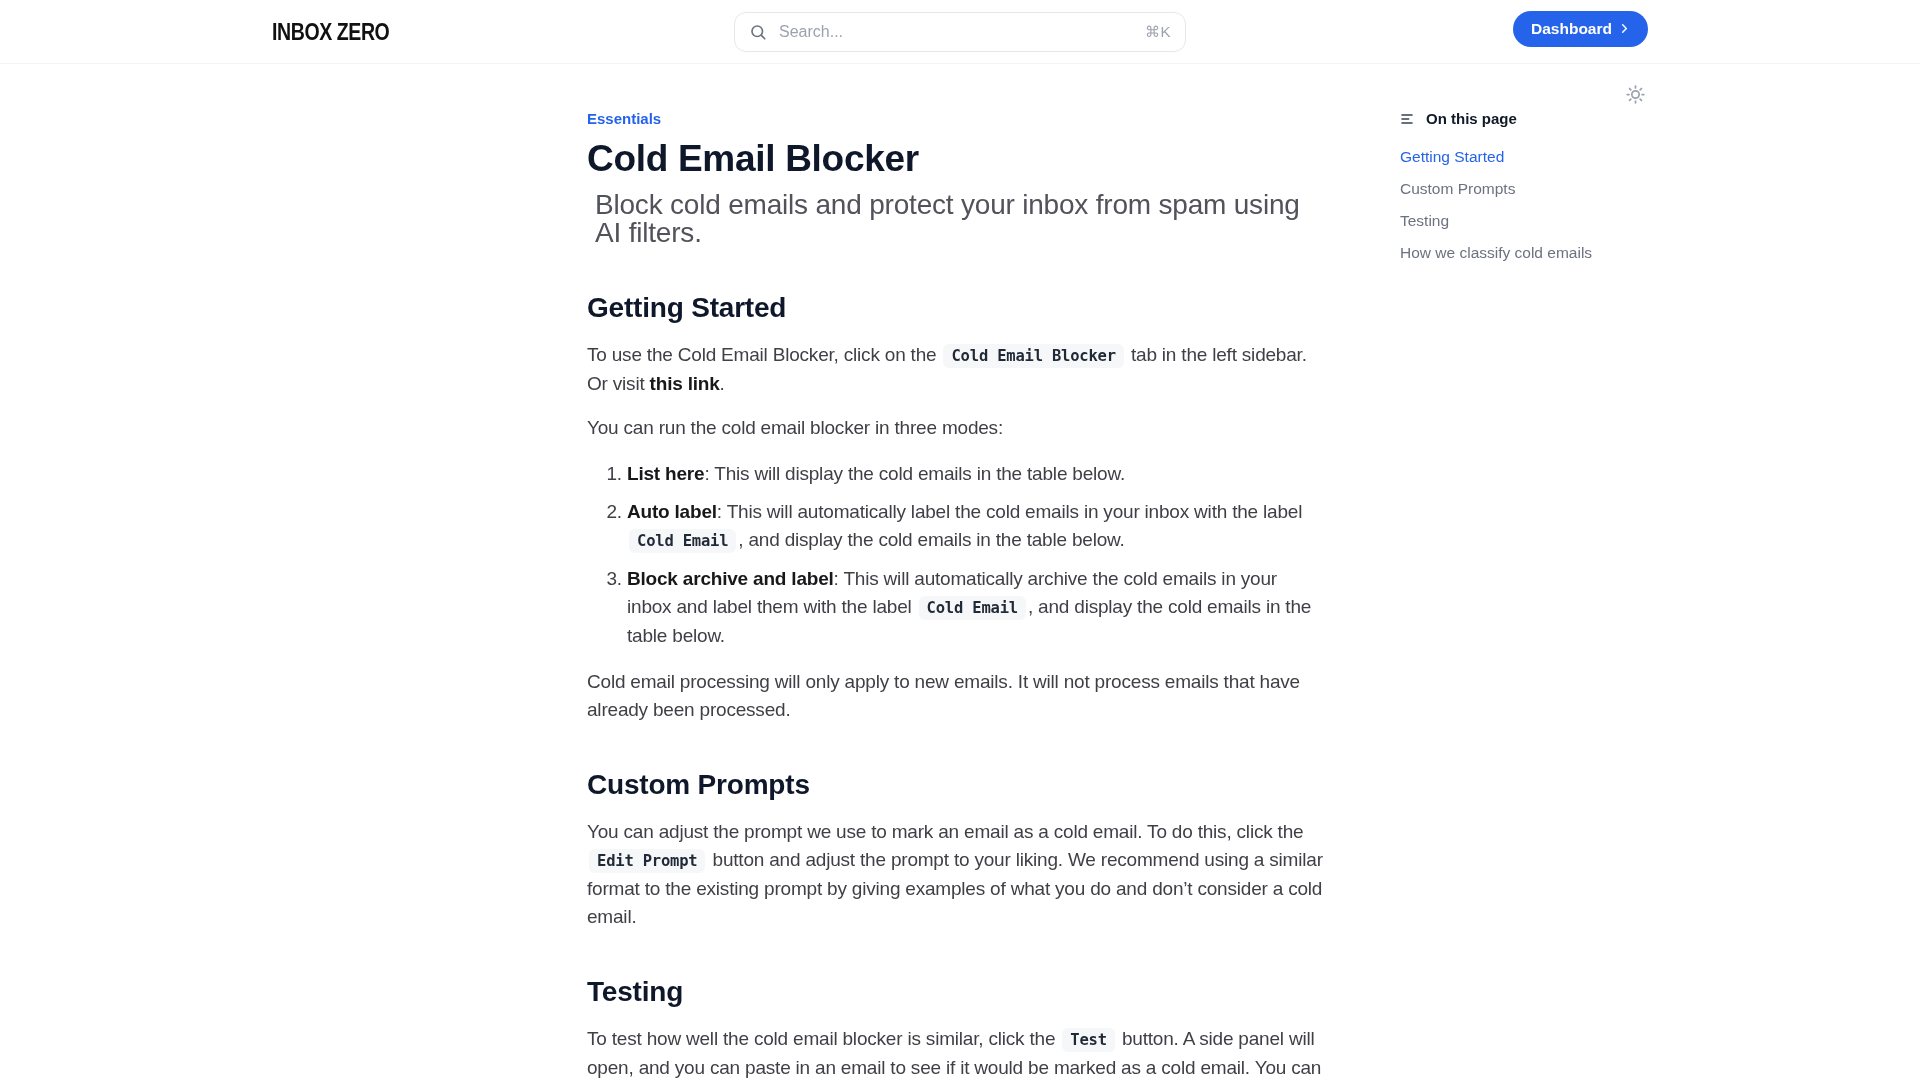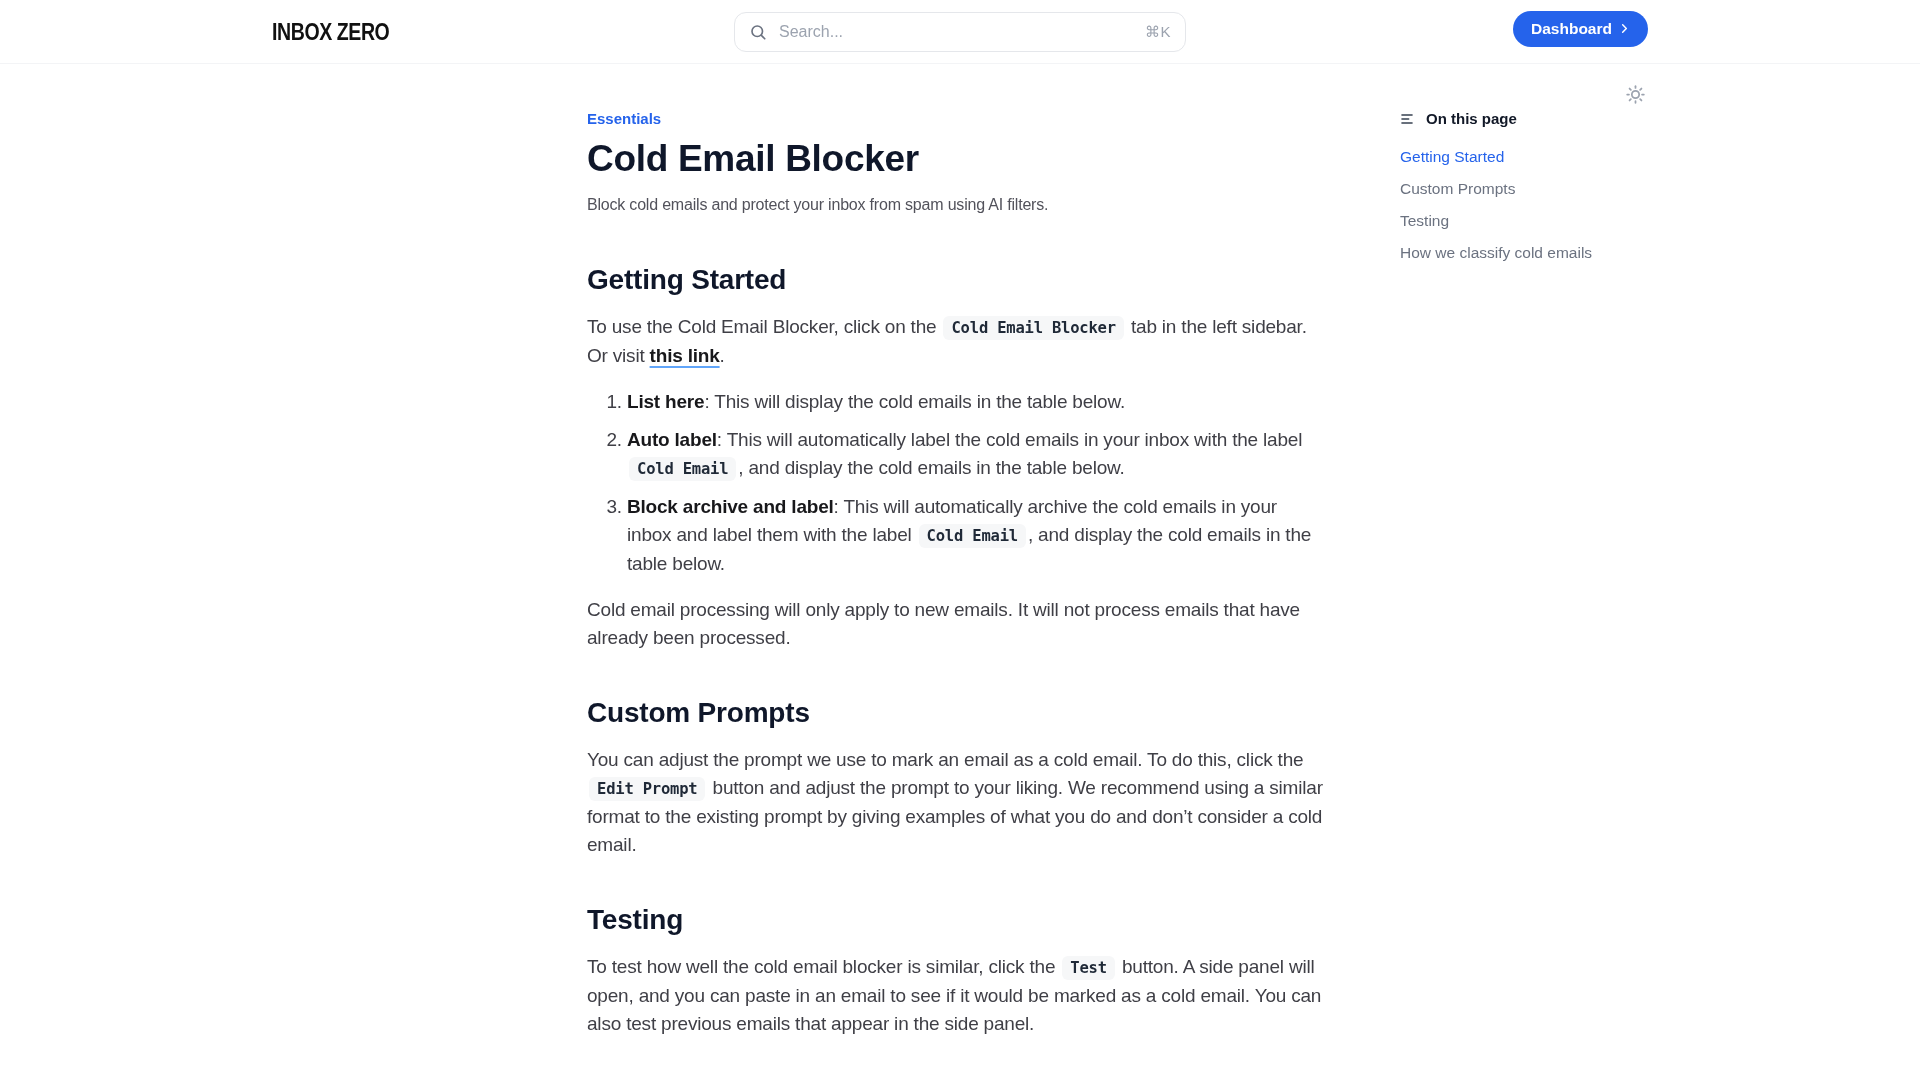--- a/index.html
+++ b/index.html
@@ -46,36 +46,36 @@
   .theme-btn { background:none; border:none; padding:2px; cursor:pointer; display:flex; }
 
   
   main { width:1376px; margin:0 auto; display:flex; padding-top:46px; }
   article { margin-left:315px; width:736px; }
   aside.toc { margin-left:77px; width:248px; }
 
   
   .eyebrow { color:#2563eb; font-size:15px; font-weight:700; }
   h1 { margin:10px 0 0 0; font-size:37px; line-height:44px; font-weight:700; color:#0f172a; letter-spacing:-0.3px; }
-  .subtitle { margin:10px 0 0 0; font-size:16px; line-height:28px; color:#52525b; }
+  .subtitle { margin:10px 0 0 8px; font-size:28px; line-height:28px; color:#52525b; }
   h2 { margin:44px 0 14px 0; font-size:28px; line-height:34px; font-weight:700; color:#0f172a; letter-spacing:-0.2px; }
   article p { margin:16px 0; font-size:19px; line-height:28px; letter-spacing:-0.2px; color:#3f3f46; }
   article ol { margin:18px 0; padding-left:40px; }
   article li { margin-bottom:10px; font-size:19px; line-height:28px; letter-spacing:-0.2px; color:#3f3f46; }
   article li::marker { color:#3f3f46; }
   .seg-bold, strong { font-weight:700; color:#18181b;text-align:center; }
   code.chip {
     font-family:"DejaVu Sans Mono", monospace;
     font-size:15.5px; font-weight:600; color:#1f2937;
     background:#f6f7f8; border-radius:6px; padding:3px 8px; margin:0 2px;
     white-space:nowrap;
   }
   a.inline-link {
     color:#18181b; font-weight:700; cursor:pointer;
-    text-decoration:underline; text-decoration-color:#60a5fa;
+    text-decoration-color:#60a5fa;
     text-decoration-thickness:1.5px; text-underline-offset:4px;
   }
 
   
   .toc-head { display:flex; align-items:center; gap:10px; font-size:15px; font-weight:700; color:#111827; }
   .toc-links { margin-top:20px; display:flex; flex-direction:column; }
   .toc-link {
     font-size:15.5px; color:#6b7280; text-decoration:none; cursor:pointer;
     height:32px; line-height:20px;
   }
@@ -123,20 +123,21 @@
 </header>
 
 <main>
   <article>
     <div class="eyebrow">Essentials</div>
     <h1>Cold Email Blocker</h1>
     <p class="subtitle">Block cold emails and protect your inbox from spam using AI filters.</p>
 
     <h2>Getting Started</h2>
     <p><span>To use the Cold Email Blocker, click on the </span><code class="chip">Cold Email Blocker</code><span> tab in the left sidebar. Or visit </span><a class="inline-link">this link</a><span>.</span></p>
+    <p>You can run the cold email blocker in three modes:</p>
     <ol>
       <li><strong class="seg-bold">List here</strong><span>: This will display the cold emails in the table below.</span></li>
       <li><strong class="seg-bold">Auto label</strong><span>: This will automatically label the cold emails in your inbox with the label </span><code class="chip">Cold Email</code><span>, and display the cold emails in the table below.</span></li>
       <li><strong class="seg-bold">Block archive and label</strong><span>: This will automatically archive the cold emails in your inbox and label them with the label </span><code class="chip">Cold Email</code><span>, and display the cold emails in the table below.</span></li>
     </ol>
     <p>Cold email processing will only apply to new emails. It will not process emails that have already been processed.</p>
 
     <h2>Custom Prompts</h2>
     <p><span>You can adjust the prompt we use to mark an email as a cold email. To do this, click the </span><code class="chip">Edit Prompt</code><span> button and adjust the prompt to your liking. We recommend using a similar format to the existing prompt by giving examples of what you do and don’t consider a cold email.</span></p>
 

